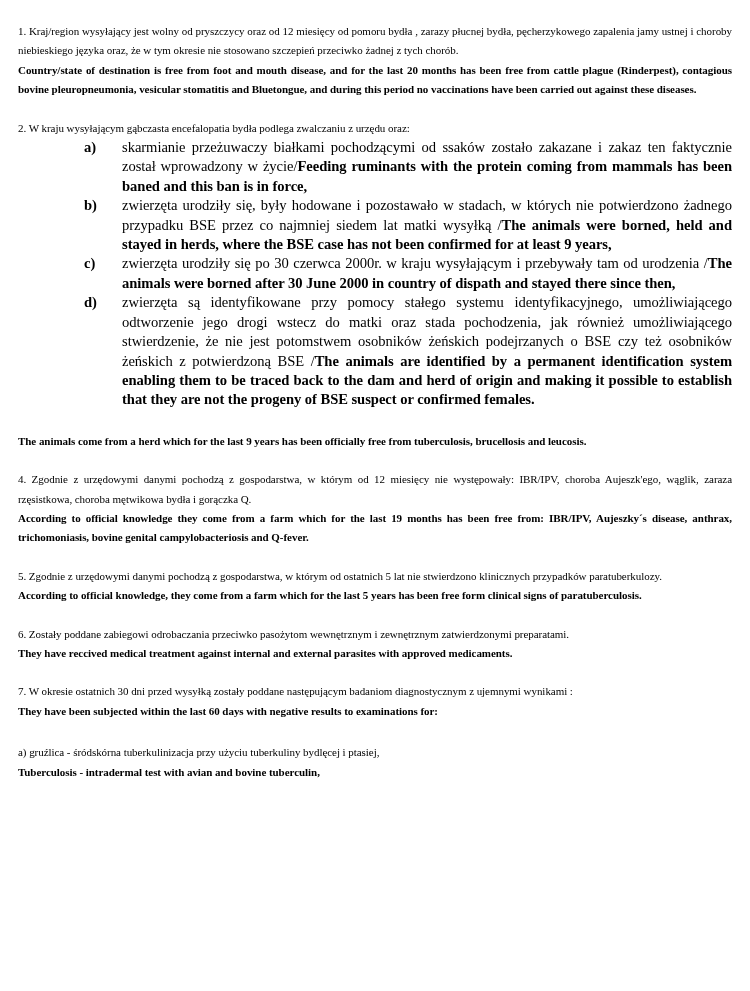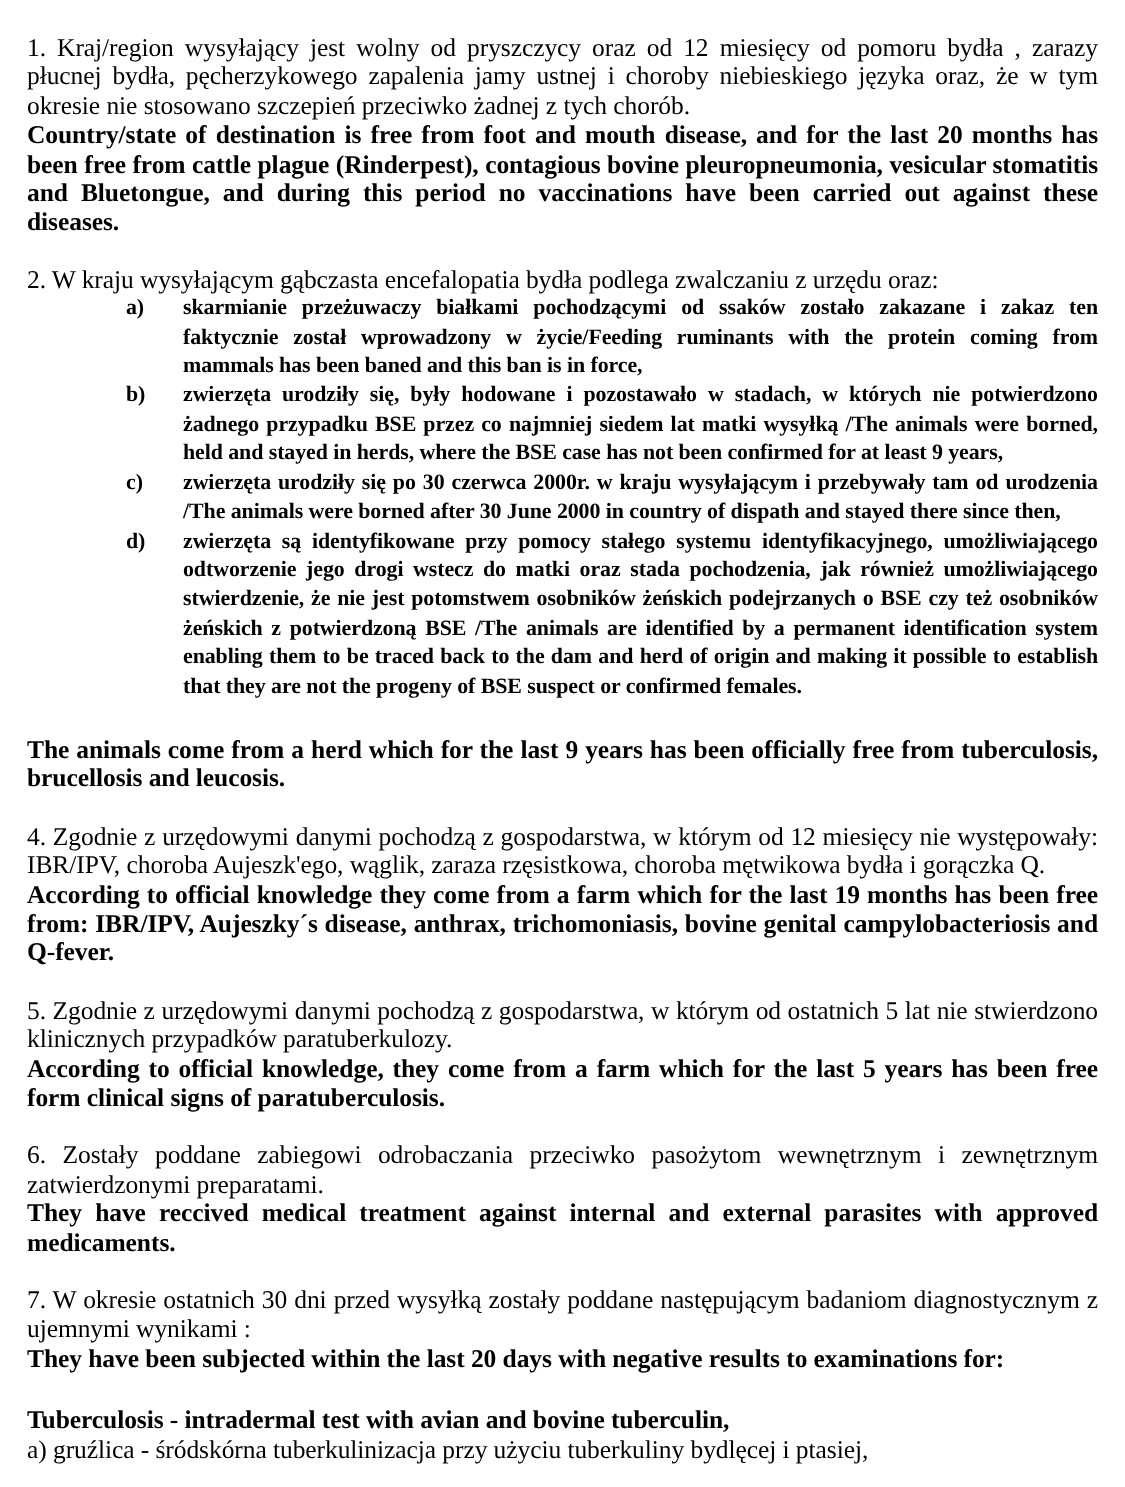--- a/index.html
+++ b/index.html
@@ -22,21 +22,21 @@
     background: #ffffff;
     padding: 0;
     box-sizing: border-box;
   }
   .doc-body {
     padding: 22px 18px 0 18px;
     box-sizing: border-box;
   }
   .para {
     text-align: justify;
-    font-size: 17px;
+    font-size: 11px;
     line-height: 19.4px;
     margin: 0;
     letter-spacing: -0.05px;
   }
   .para.pl {
     font-weight: normal;
   }
   .para.en {
     font-weight: bold;
   }
@@ -61,21 +61,21 @@
   }
   .sublist-marker {
     position: absolute;
     left: 66px;
     top: 0;
     font-weight: bold;
     font-size: 14.6px;
     line-height: 19.4px;
   }
   .b { font-weight: bold; }
-  .n { font-weight: bold; }
+  .n { font-weight: normal; }
 </style>
 </head>
 <body>
 
 <div class="page">
   <div class="doc-body">
 
     <div class="block">
       <p class="para pl">1. Kraj/region wysyłający jest wolny od pryszczycy oraz od 12 miesięcy od pomoru bydła , zarazy płucnej bydła, pęcherzykowego zapalenia jamy ustnej i choroby niebieskiego języka oraz, że w tym okresie nie stosowano szczepień przeciwko żadnej z tych chorób.</p>
       <p class="para en">Country/state of destination is free from foot and mouth disease, and for the last 20 months has been free from cattle plague (Rinderpest), contagious bovine pleuropneumonia, vesicular stomatitis and Bluetongue, and during this period no vaccinations have been carried out against these diseases.</p>
@@ -135,26 +135,26 @@
 
     <div class="block">
       <p class="para pl">6. Zostały poddane zabiegowi odrobaczania przeciwko pasożytom wewnętrznym i zewnętrznym zatwierdzonymi preparatami.</p>
       <p class="para en">They have reccived medical treatment against internal and external parasites with approved  medicaments.</p>
     </div>
 
     <div class="gap-md"></div>
 
     <div class="block">
       <p class="para pl">7. W okresie ostatnich 30 dni przed wysyłką zostały poddane następującym badaniom diagnostycznym z ujemnymi wynikami :</p>
-      <p class="para en">They have been subjected within the last 20 days with negative results to examinations for:</p>
+      <p class="para en">They have been subjected within the last 60 days with negative results to examinations for:</p>
     </div>
 
     <div class="gap-lg"></div>
 
     <div class="block">
+      <p class="para pl">a) gruźlica - śródskórna tuberkulinizacja przy użyciu tuberkuliny bydlęcej i ptasiej,</p>
       <p class="para en">Tuberculosis - intradermal test with avian and bovine tuberculin,</p>
-      <p class="para pl">a) gruźlica - śródskórna tuberkulinizacja przy użyciu tuberkuliny bydlęcej i ptasiej,</p>
     </div>
 
     <div class="gap-md"></div>
 
   </div>
 </div>
 
 </body></html>

